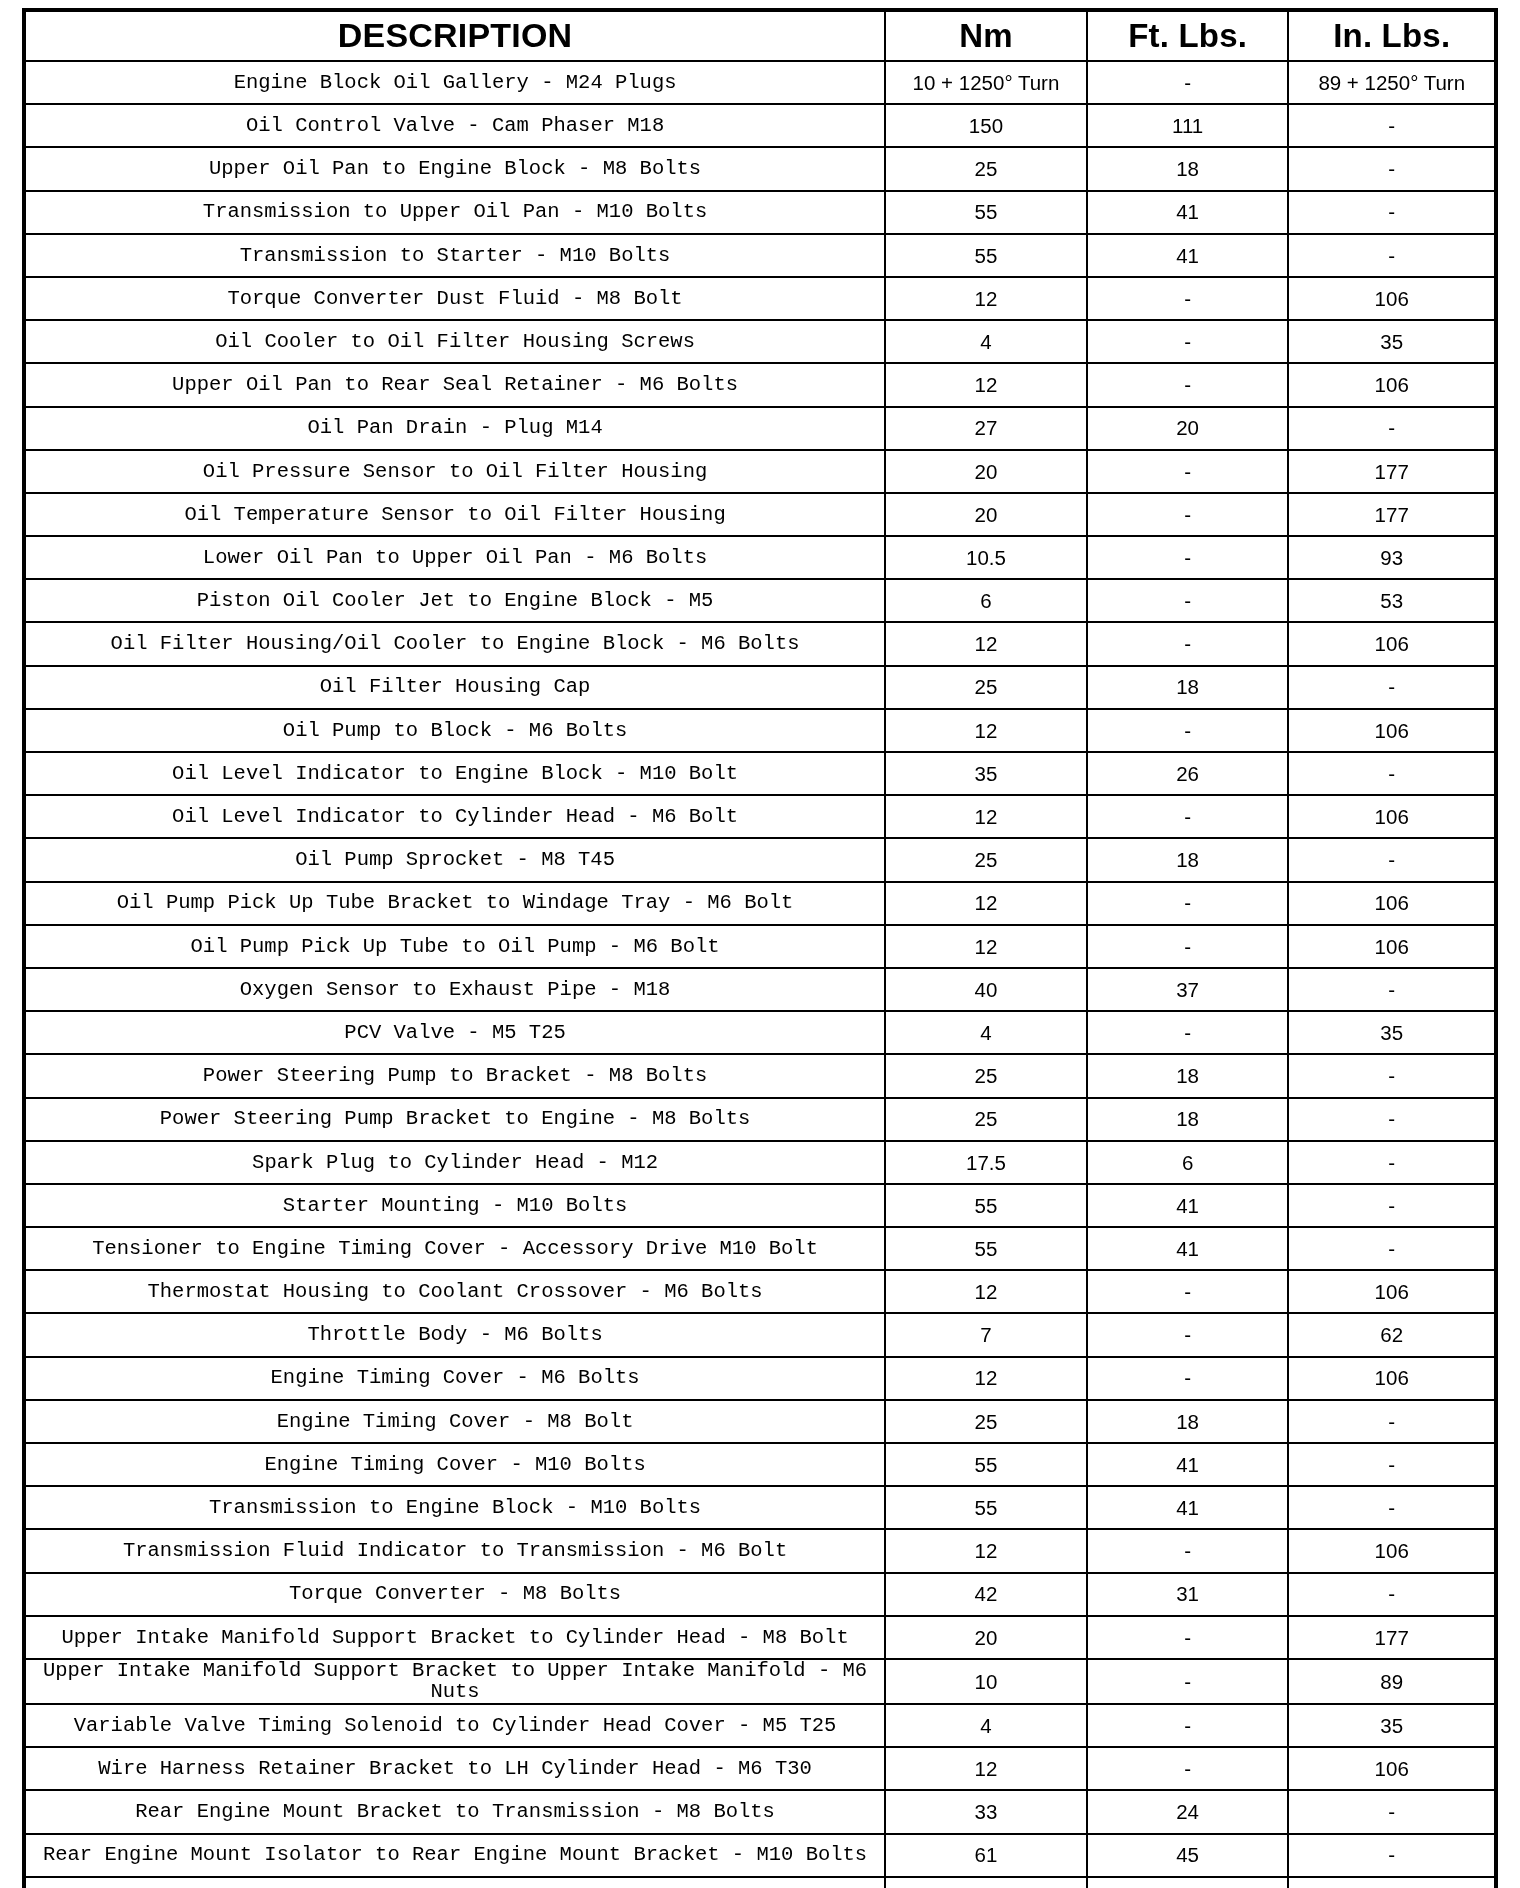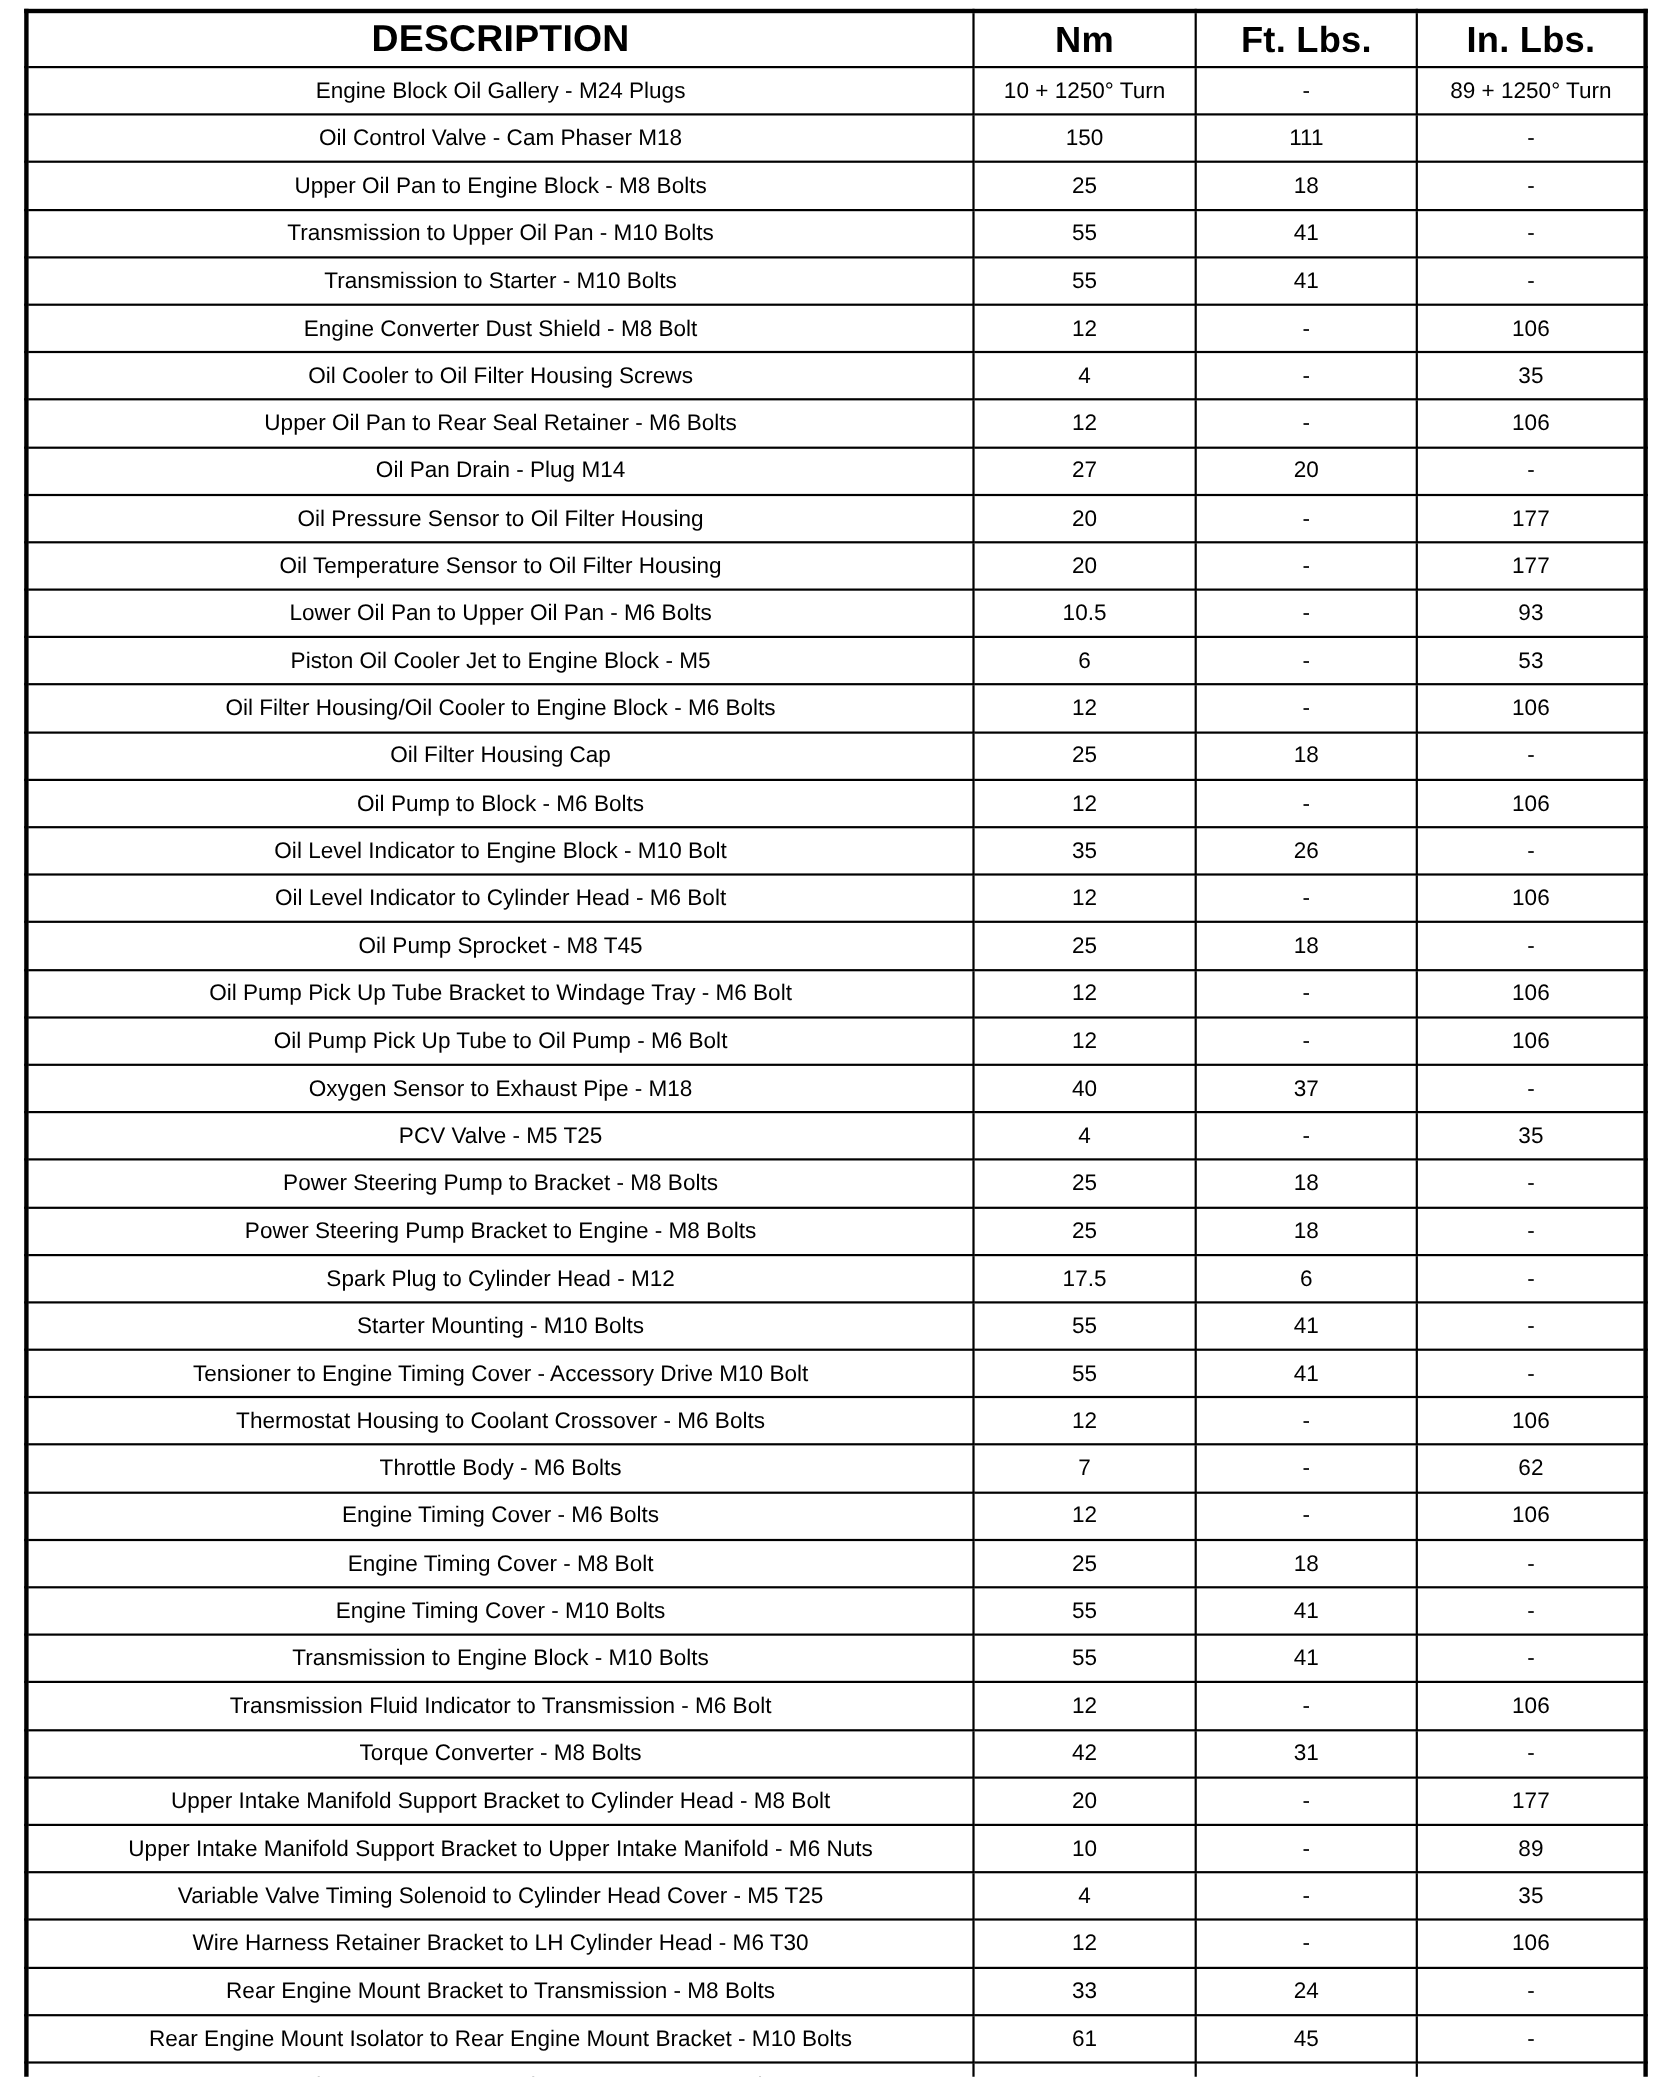--- a/index.html
+++ b/index.html
@@ -47,20 +47,21 @@
   thead th.desc-head {
     font-size: 34px;
   }
   tbody td {
     font-size: 20.5px;
     height: 41.2px;
     font-weight: normal;
   }
   tbody td.desc {
     font-size: 20.5px;
+    font-family: Liberation Mono, monospace;
   }
   tbody tr td.val {
     font-size: 20.5px;
   }
 </style>
 </head>
 <body>
 
 <div class="sheet">
   <table class="torque-table">
@@ -103,21 +104,21 @@
           <td class="val">41</td>
           <td class="val">-</td>
         </tr>
         <tr>
           <td class="desc">Transmission to Starter - M10 Bolts</td>
           <td class="val">55</td>
           <td class="val">41</td>
           <td class="val">-</td>
         </tr>
         <tr>
-          <td class="desc">Engine Converter Dust Shield - M8 Bolt</td>
+          <td class="desc">Torque Converter Dust Fluid - M8 Bolt</td>
           <td class="val">12</td>
           <td class="val">-</td>
           <td class="val">106</td>
         </tr>
         <tr>
           <td class="desc">Oil Cooler to Oil Filter Housing Screws</td>
           <td class="val">4</td>
           <td class="val">-</td>
           <td class="val">35</td>
         </tr>

